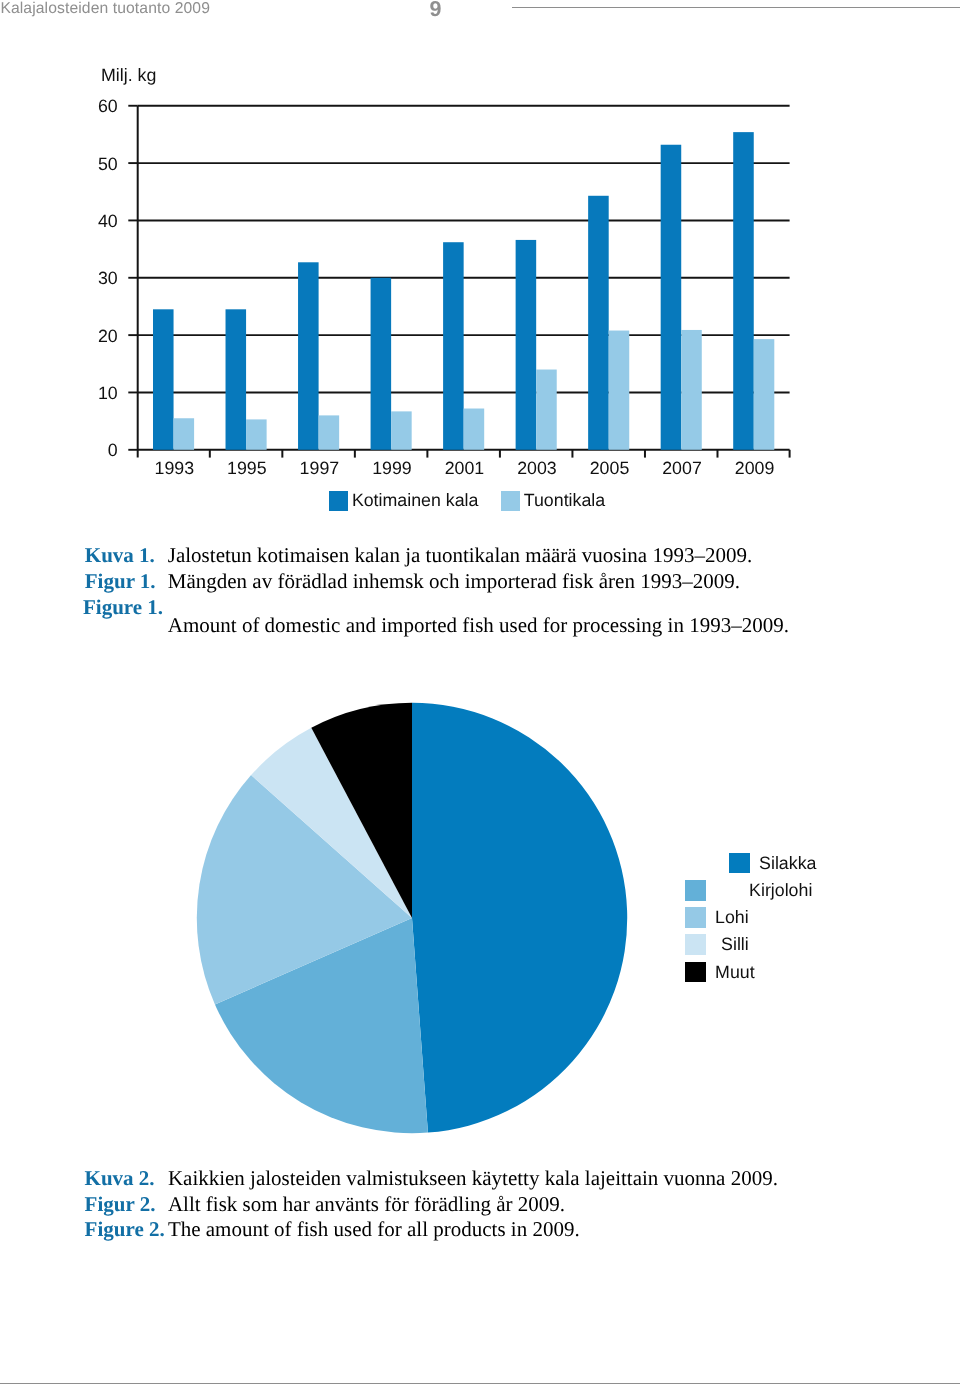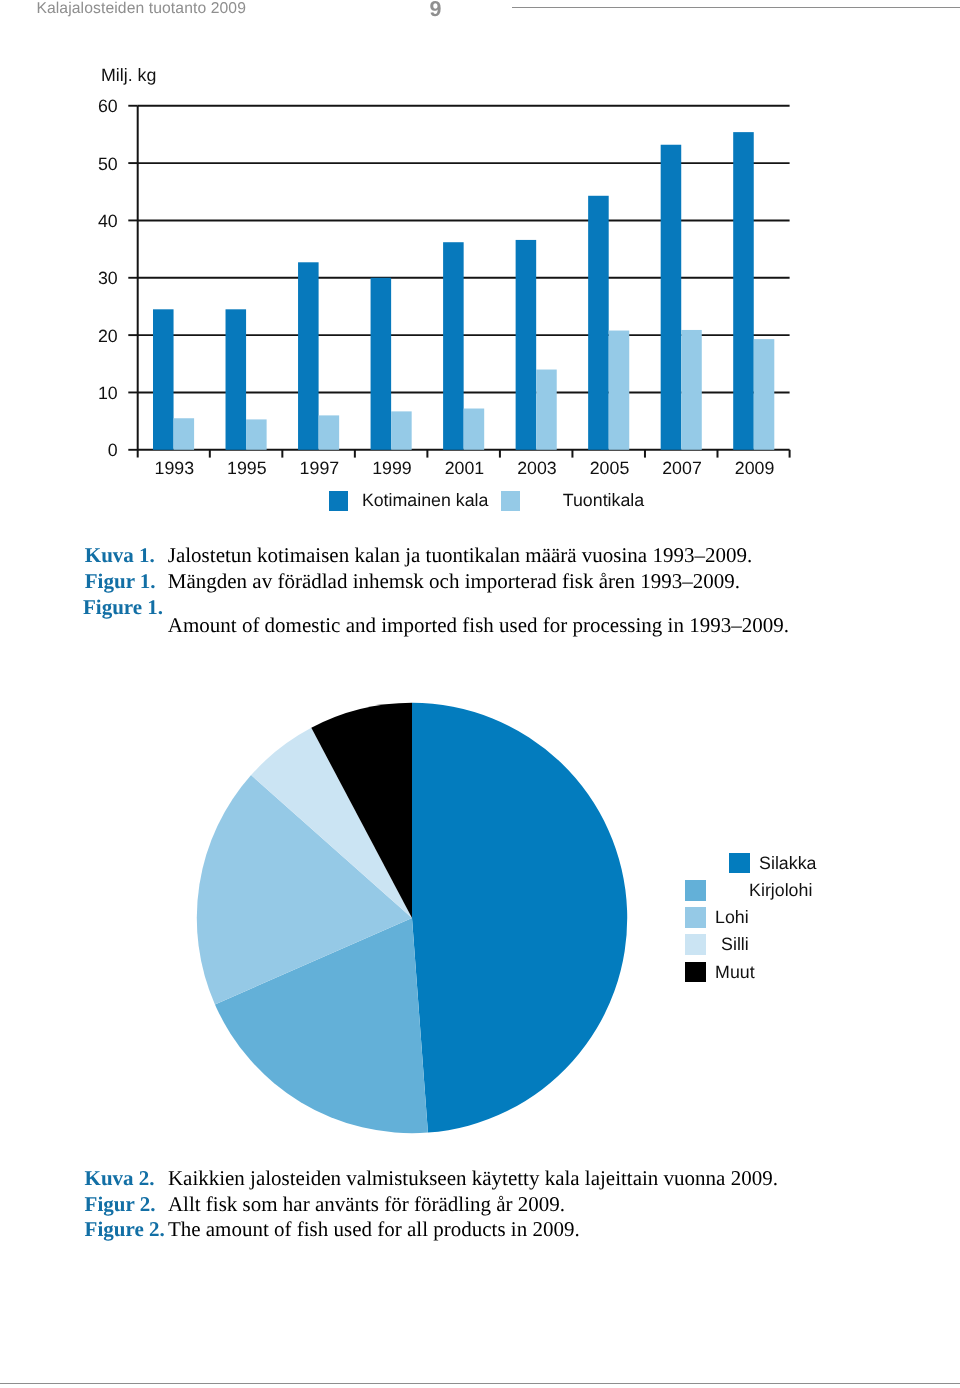--- a/index.html
+++ b/index.html
@@ -9,21 +9,21 @@
     width:960px; height:1388px; background:#ffffff;
     font-family:"Liberation Sans", sans-serif;
     -webkit-font-smoothing:antialiased;
     text-rendering:geometricPrecision;
     position:relative; overflow:hidden;
   }
   .page { position:absolute; inset:0; transform:translateZ(0); }
 
   
   #running-head { position:absolute; left:0.4px; top:-0.3px; font-size:15.7px; color:#8f8f8f;
-                  letter-spacing:0.1px; white-space:nowrap;padding-left:36px; }
+                  letter-spacing:0.1px; white-space:nowrap; }
   #folio { position:absolute; left:429.6px; top:-3.3px; font-size:21.5px; font-weight:bold; color:#8f8f8f; }
   #head-rule { position:absolute; left:512.2px; top:6.9px; width:448px; height:1.1px; background:#8e8e8e; }
   #foot-rule { position:absolute; left:0px; top:1383.0px; width:960px; height:1.1px; background:#8e8e8e; }
 
   
   #bar-figure { position:absolute; left:0; top:0; width:960px; height:660px;margin-left:11px; }
   #bar-unit { position:absolute; left:90.0px; top:64.8px; font-size:17.8px; color:#111111; }
   #bar-svg  { position:absolute; left:0; top:0; }
 
   .axis-label { font-family:"Liberation Sans", sans-serif; font-size:17.8px; fill:#111111;
@@ -110,25 +110,25 @@
         <rect x="670.225" y="329.95591666666667" width="20.55" height="119.84408333333334" fill="#95cae7"></rect>
         <line x1="706.4875000000001" y1="449.8" x2="706.4875000000001" y2="457.6" stroke="#141414" stroke-width="2"></line>
         <text x="671.025" y="473.6" text-anchor="middle" class="axis-label">2007</text>
         <rect x="722.2" y="132.12716666666665" width="20.55" height="317.67283333333336" fill="#0779bc"></rect>
         <rect x="742.75" y="339.13058333333333" width="20.55" height="110.66941666666668" fill="#95cae7"></rect>
         <text x="743.55" y="473.6" text-anchor="middle" class="axis-label">2009</text>
         <line x1="778.6" y1="449.8" x2="778.6" y2="457.6" stroke="#141414" stroke-width="2"></line>
       </svg>
 
     <div class="legend-row" id="bar-legend" style="left: 0px; top: 0px; display: block;">
-        <div style="position: absolute; left: 317.6px; top: 491px; display: flex; align-items: center; gap: 10px;">
+        <div style="position: absolute; left: 317.6px; top: 491px; display: flex; align-items: center;">
           <span class="swatch" style="width: 19.1px; height: 19.7px; background: rgb(7, 121, 188); display: inline-block;"></span>
           <span class="legend-text" style="margin-left: 4.2px; line-height: 19.7px; white-space: nowrap;">Kotimainen kala</span>
         </div>
-        <div style="position: absolute; left: 489.5px; top: 491px; display: flex; align-items: flex-start; gap: 39px;">
+        <div style="position: absolute; left: 489.5px; top: 491px; display: flex; align-items: flex-start;">
           <span class="swatch" style="width: 19.1px; height: 19.7px; background: rgb(149, 202, 231); display: inline-block;"></span>
           <span class="legend-text" style="margin-left: 4.2px; line-height: 19.7px; white-space: nowrap;">Tuontikala</span>
         </div>
       </div>
   </div>
 
   <div class="caption" id="caption-1" style="left: 0px; top: 0px;">
       <div class="row" style="position: absolute; left: 0px; top: 0px;">
         <span class="lbl" style="position: absolute; left: 84.8px; top: 545.2px; white-space: nowrap;">Kuva 1.</span>
         <span class="txt" style="position: absolute; left: 167.8px; top: 545.2px; white-space: nowrap;">Jalostetun kotimaisen kalan ja tuontikalan määrä vuosina 1993–2009.</span>

